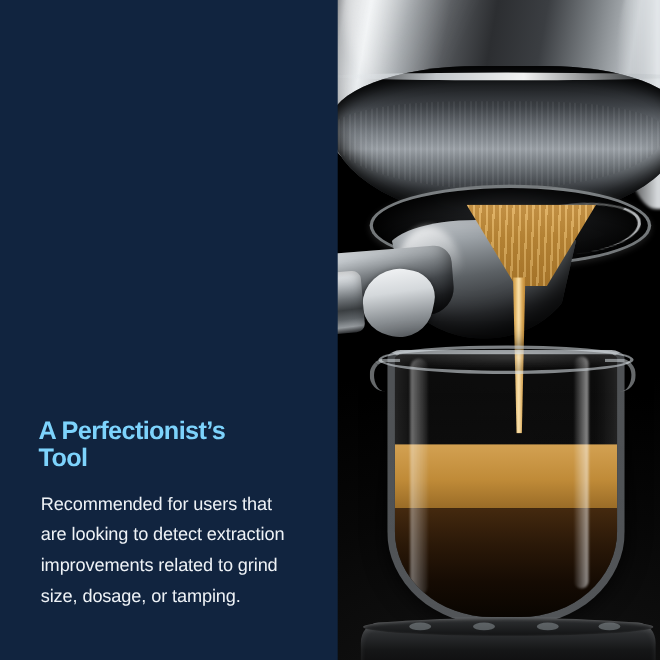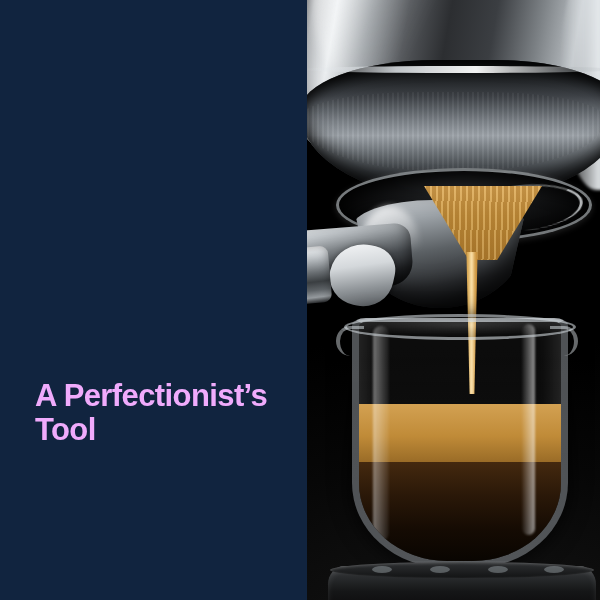--- a/index.html
+++ b/index.html
@@ -246,22 +246,22 @@
 
   
   .panel{
     position:absolute;left:0;top:0;width:307px;height:600px;
     background:#11243f;
   }
   .panel-copy{
     position:absolute;left:35px;top:379px;width:258px;
   }
   .headline{
-    margin:0;color:#f0abfc;
-    font-size:31px;line-height:1.10;font-weight:700;
+    margin:0;color:#7dd3fc;
+    font-size:23px;line-height:1.10;font-weight:700;
     letter-spacing:-.6px;white-space:pre-line;
   }
   .body-copy{
     margin:16px 0 0 2px;color:#eef2f6;
     font-size:16.5px;line-height:1.68;font-weight:400;
     letter-spacing:-.1px;white-space:pre-line;
   }
 </style>
 </head>
 <body>
@@ -312,16 +312,20 @@
     <div class="tray-hole" style="left:372px"></div>
     <div class="tray-hole" style="left:430px"></div>
     <div class="tray-hole" style="left:488px"></div>
     <div class="tray-hole" style="left:544px"></div>
   </div>
 
   <div class="panel">
     <div class="panel-copy">
       <h1 class="headline">A Perfectionist’s
 Tool</h1>
+      <p class="body-copy">Recommended for users that
+are looking to detect extraction
+improvements related to grind
+size, dosage, or tamping.</p>
     </div>
   </div>
 
 </div>
 
 </body></html>

